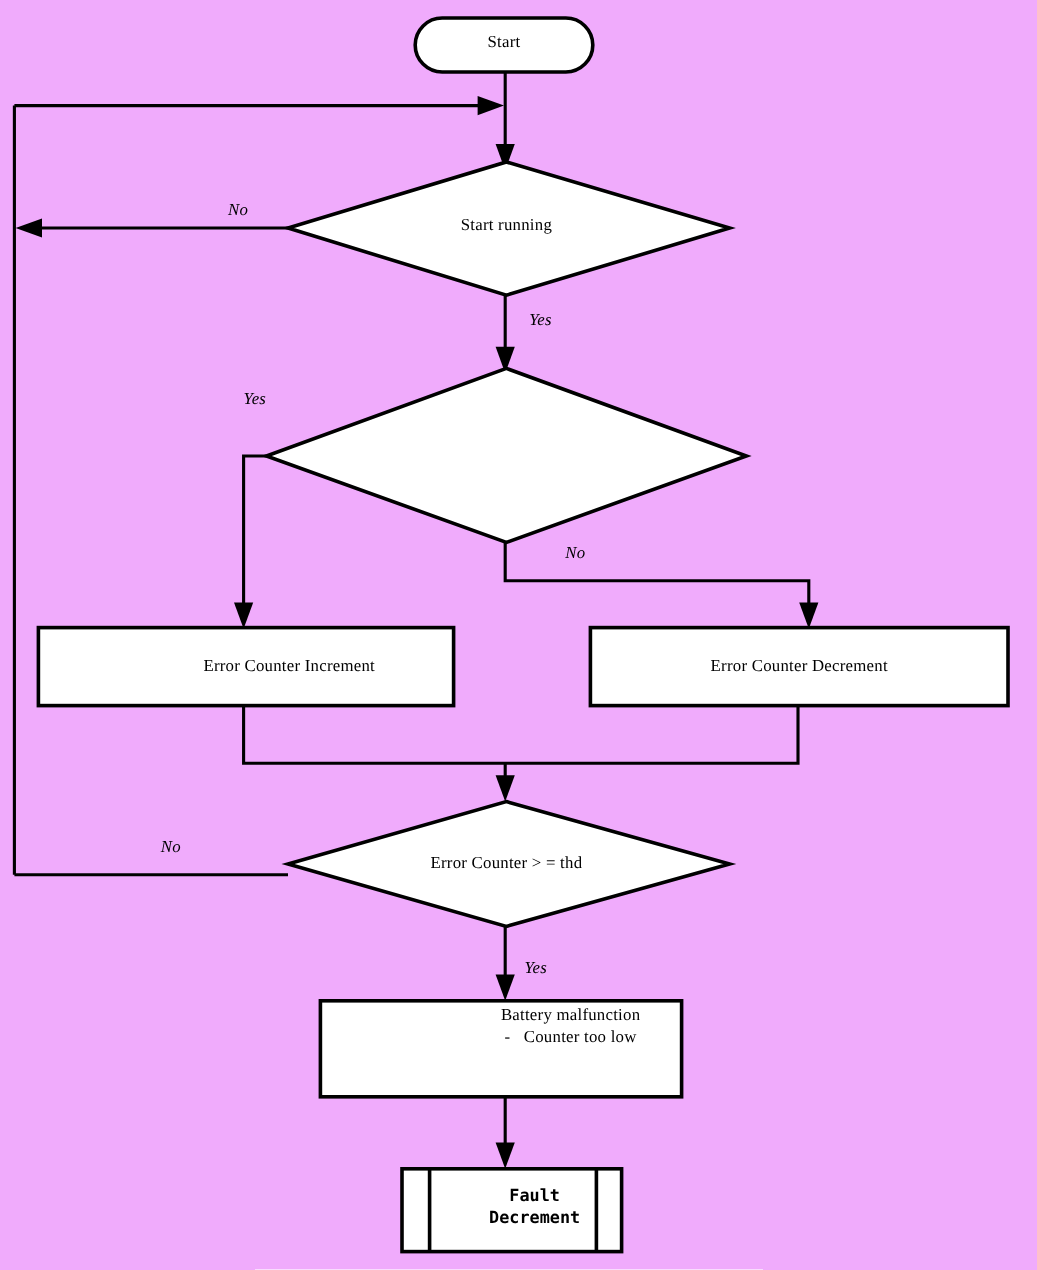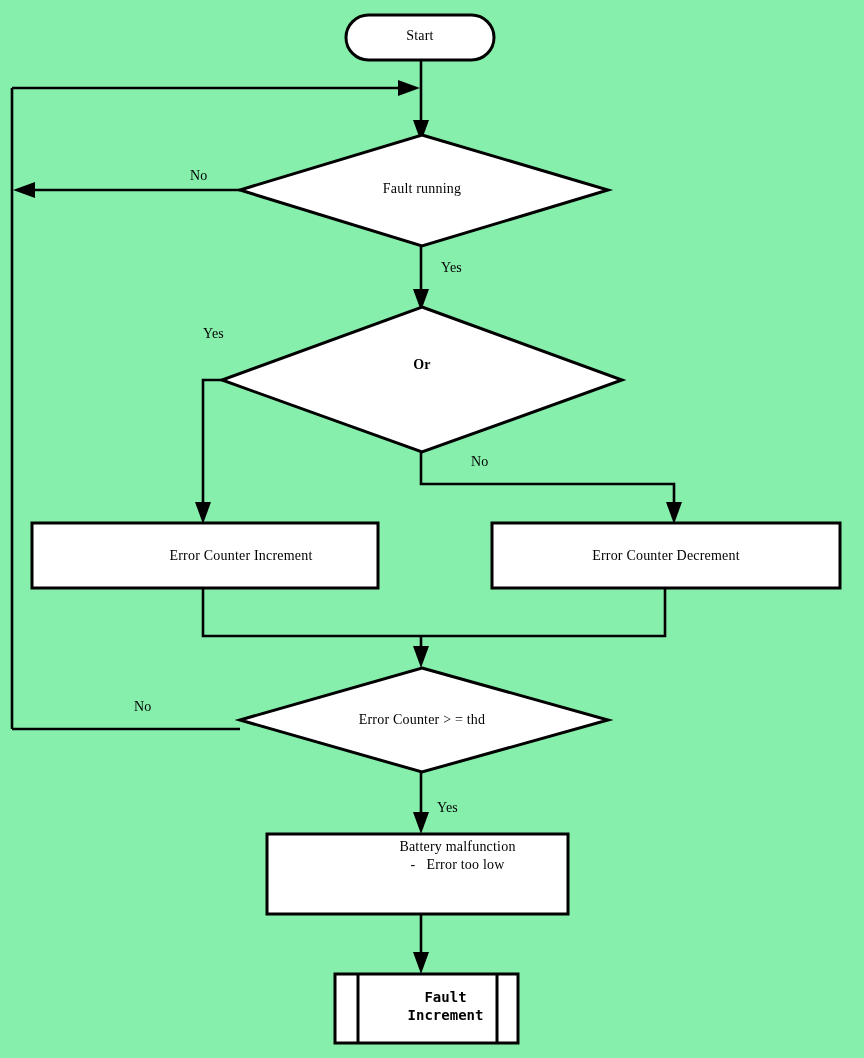--- a/index.html
+++ b/index.html
@@ -4,21 +4,21 @@
 <style>
   html, body {
     margin: 0;
     padding: 0;
     background: #ffffff;
   }
   #page {
     position: relative;
     width: 864px;
     height: 1058px;
-    background: #86efac;
+    background: #f0abfc;
     overflow: hidden;
     font-family: "Liberation Serif", "DejaVu Serif", serif;
   }
   svg#flow {
     position: absolute;
     top: 0;
     left: 0;
     width: 864px;
     height: 1058px;
   }
@@ -57,20 +57,21 @@
     text-align: center;
     font-size: 14px;
     letter-spacing: 0.2px;
   }
   .node-text.bold {
     font-weight: bold;
   }
   .edge-label {
     font-size: 14px;
     letter-spacing: 0.2px;
+    font-style: italic;
   }
   .mono-text {
     font-family: "DejaVu Sans Mono", "Liberation Mono", monospace;
     font-size: 14px;
     font-weight: bold;
     text-align: center;
     line-height: 1.3;
     padding-left: 36px;
   }
   .ln2 { line-height: 1.3; }
@@ -152,40 +153,39 @@
     <g>
       <rect class="shape-fill" x="335" y="974" width="183" height="69"></rect>
       <line class="shape-line" x1="358" y1="974" x2="358" y2="1043"></line>
       <line class="shape-line" x1="497" y1="974" x2="497" y2="1043"></line>
     </g>
 
   </svg>
 
   <div class="node-text" style="left:346px; top:28px; width:148px;">Start</div>
 
-  <div class="node-text" style="left:272px; top:181px; width:300px;">Fault running</div>
+  <div class="node-text" style="left:272px; top:181px; width:300px;">Start running</div>
 
   <div style="position:absolute; left:272px; top:356px; width:300px; text-align:center;">
-    <div class="node-text bold ln2" style="position:static; width:100%;">Or</div>
   </div>
 
   <div class="node-text" style="left:32px; top:548px; width:418px;">Error Counter Increment</div>
 
   <div class="node-text" style="left:272px; top:712px; width:300px;">Error Counter &gt; = thd</div>
 
   <div class="node-text" style="left:492px; top:548px; width:348px;">Error Counter Decrement</div>
 
-  <div style="position:absolute; left:254px; top:838px; width:311px; text-align:center;padding-left:48px;">
+  <div style="position:absolute; left:272px; top:838px; width:311px; text-align:center;padding-left:48px;">
     <div class="node-text ln2" style="position:static; width:100%;">Battery malfunction</div>
-    <div class="node-text ln2" style="position:static; width:100%;">-   Error too low</div>
+    <div class="node-text ln2" style="position:static; width:100%;">-   Counter too low</div>
   </div>
 
   <div style="position:absolute; left:358px; top:988px; width:139px; text-align:center;">
     <div class="mono-text">Fault</div>
-    <div class="mono-text">Increment</div>
+    <div class="mono-text">Decrement</div>
   </div>
 
   <div class="edge-label" style="left:190px; top:168px;">No</div>
 
   <div class="edge-label" style="left:441px; top:260px;">Yes</div>
 
   <div class="edge-label" style="left:203px; top:326px;">Yes</div>
 
   <div class="edge-label" style="left:471px; top:454px;">No</div>
 

